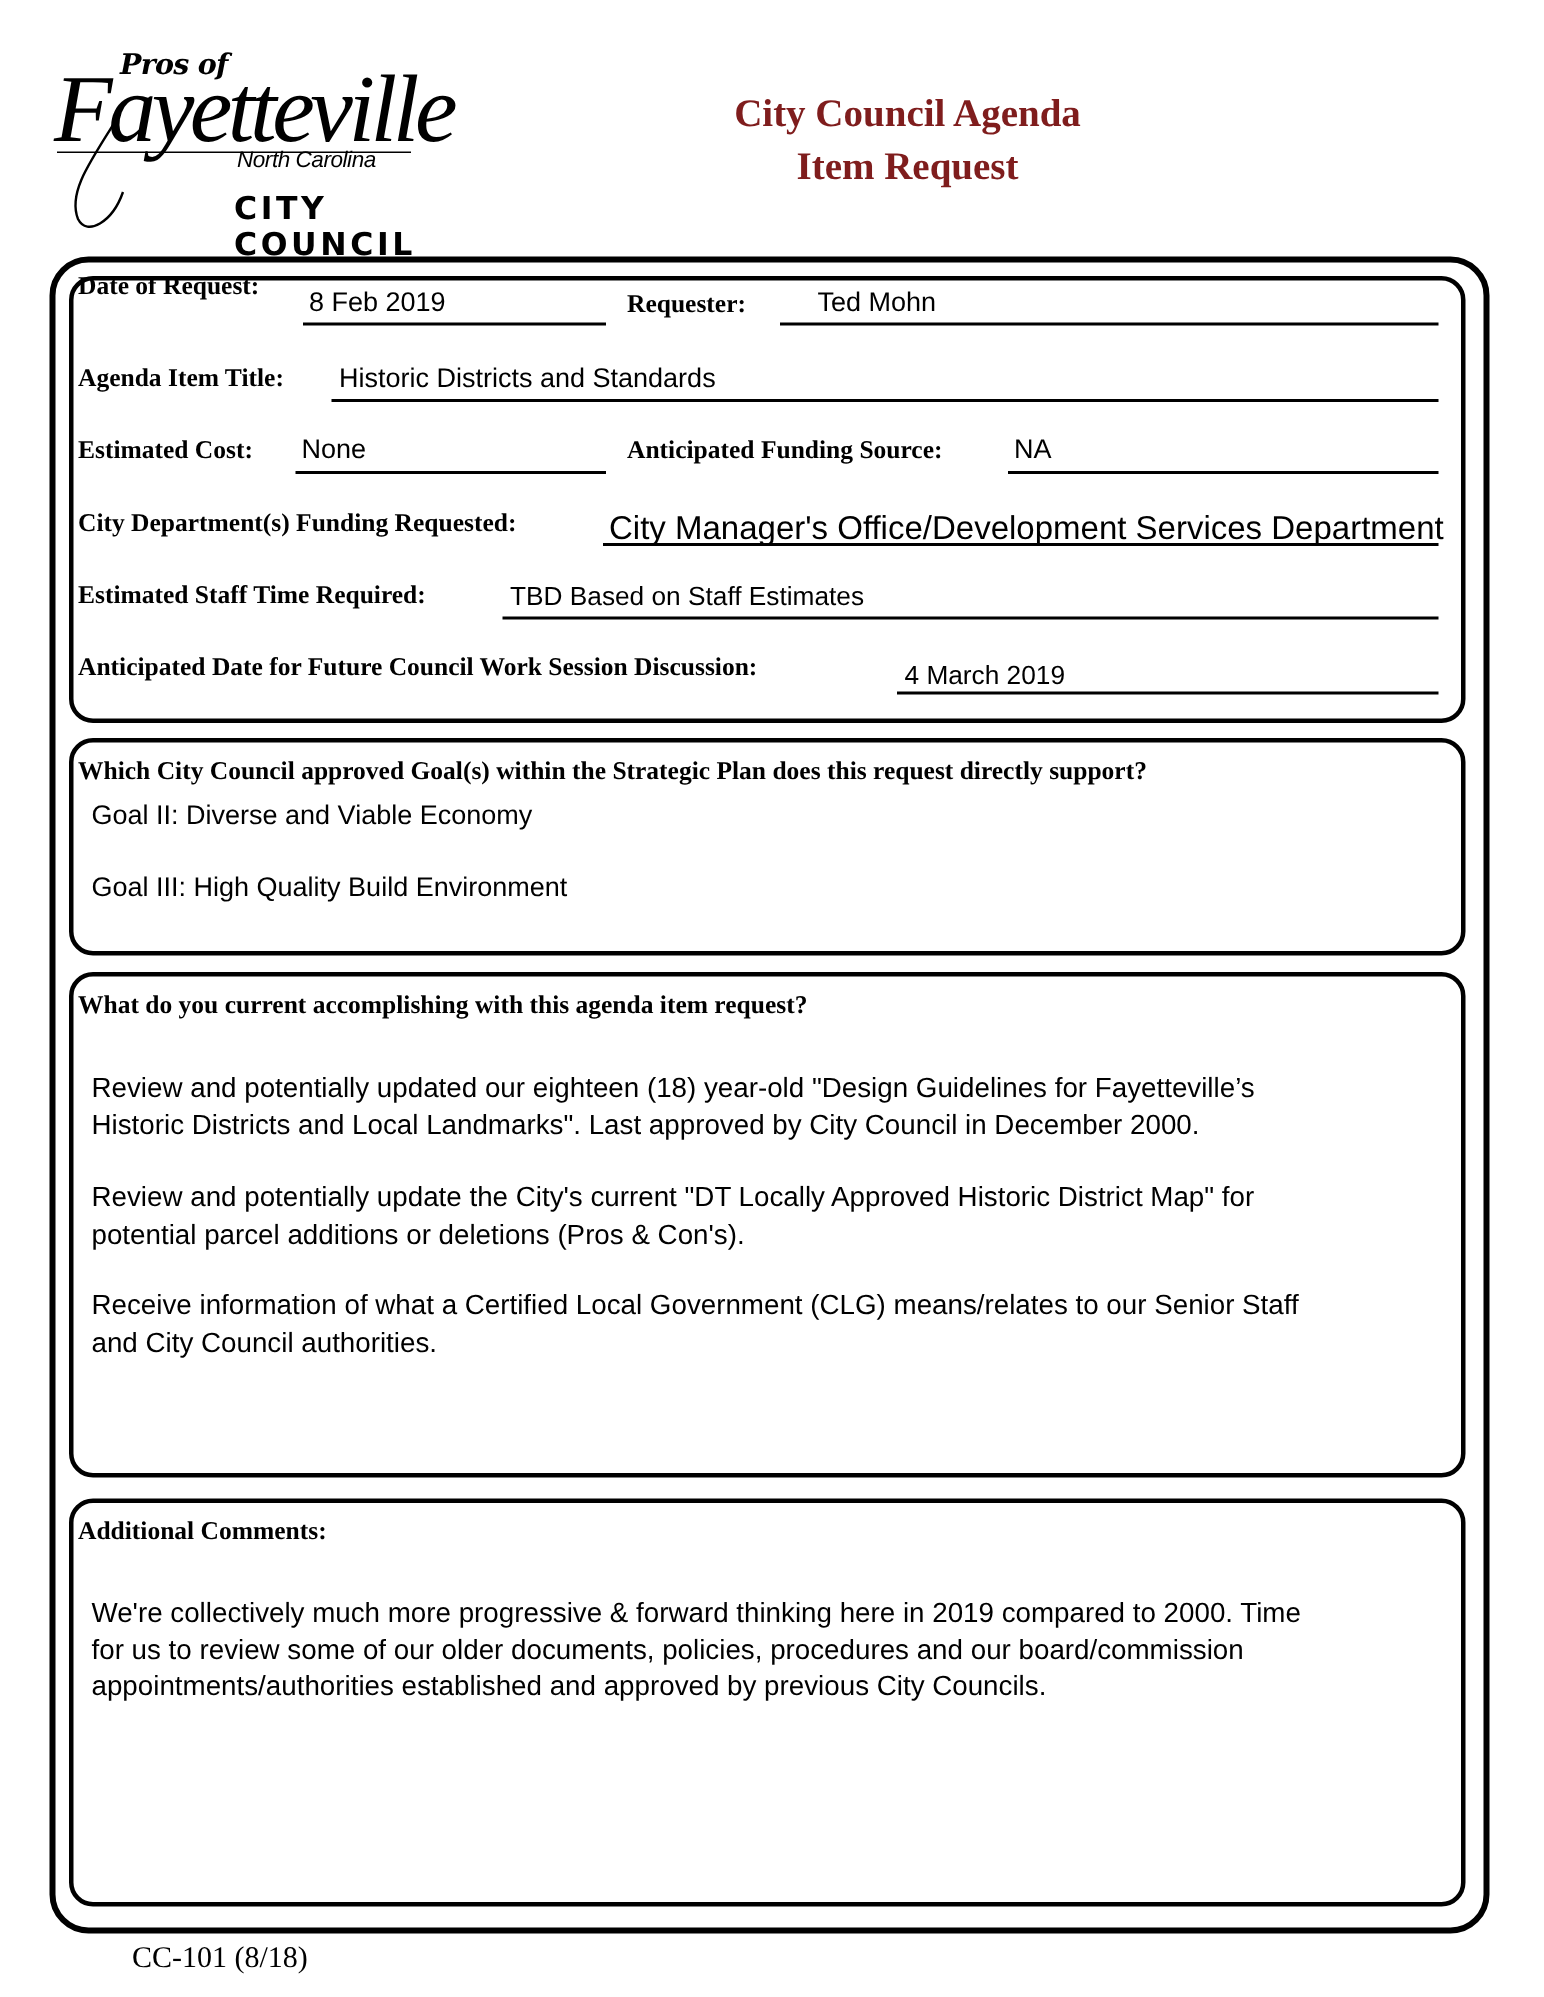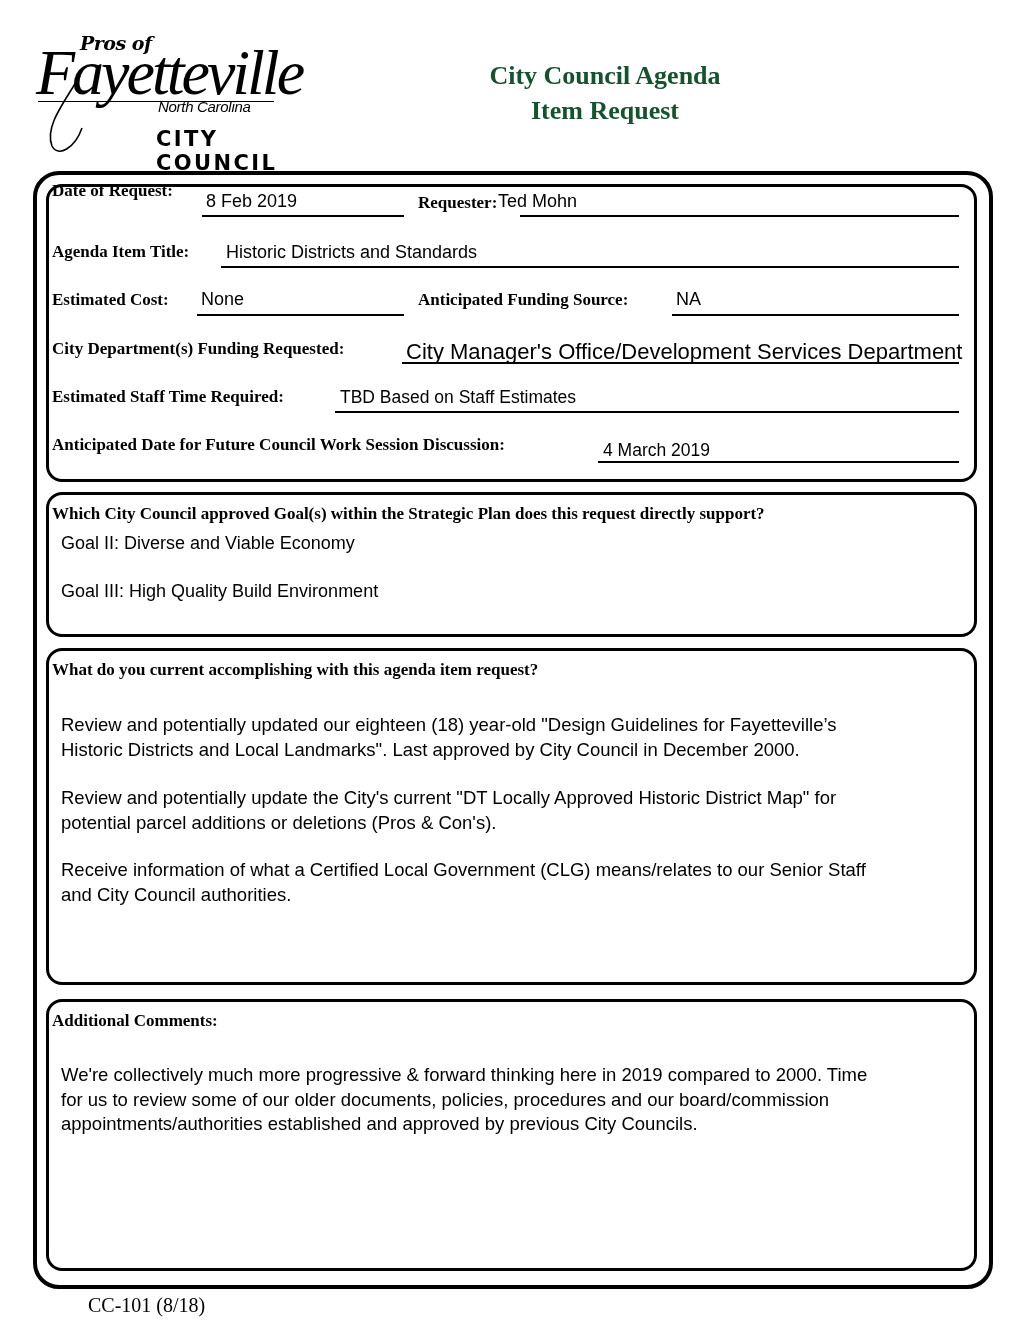--- a/index.html
+++ b/index.html
@@ -8,21 +8,21 @@
 
   
   .logo { left:34px; top:28px; width:270px; height:130px; }
   .logo .cityof { position:absolute; left:46px; top:4px; font-family:"DejaVu Serif", serif; font-style:italic; font-weight:bold; font-size:19px; letter-spacing:-0.5px; }
   .logo .fay { position:absolute; left:2px; top:10px; font-family:"Liberation Serif", serif; font-style:italic; font-size:64px; letter-spacing:-3px; line-height:70px; }
   .logo .rule { position:absolute; left:4px; top:73px; width:236px; height:1px; background:#000; }
   .logo .nc { position:absolute; left:84px; top:70px; font-family:Liberation Sans, sans-serif; font-style:italic; font-size:15px; letter-spacing:-0.3px;margin-left:40px; }
   .logo .cc { position:absolute; left:78px; top:99px; font-family:"DejaVu Sans", sans-serif; font-weight:bold; font-size:21px; letter-spacing:2.4px;margin-left:44px; }
   .logo .swash { position:absolute; left:6px; top:40px; width:90px; height:85px; }
 
-  .doc-title { left:400px; top:58px; width:410px; text-align:center; font-family:"Liberation Serif", serif; font-weight:bold; font-size:26px; line-height:35px; color:#14532d; }
+  .doc-title { left:400px; top:58px; width:410px; text-align:center; font-family:"Liberation Serif", serif; font-weight:bold; font-size:26px; line-height:35px; color:#7f1d1d; }
 
   
   .outer-frame { left:33px; top:171px; width:952px; height:1110px; border:4px solid #000; border-radius:26px; }
   .box { left:46px; border:3px solid #000; border-radius:16px; width:925px; }
   .box1 { top:184px; height:292px; }
   .box2 { top:492px; height:139px; }
   .box3 { top:648px; height:331px; }
   .box4 { top:999px; height:266px; }
 
   .lbl { font-family:"Liberation Serif", serif; font-weight:bold; font-size:17px; white-space:nowrap; }
@@ -54,21 +54,21 @@
 
 <div class="abs outer-frame"></div>
 
 <div class="abs box box1"></div>
 
 <span class="abs lbl" style="left:52px;top:181px;">Date of Request:</span>
 <span class="abs val" style="left:206px;top:191px;">8 Feb 2019</span>
 <div class="abs uline" style="left:202px;top:215px;width:202px;"></div>
 
 <span class="abs lbl" style="left:418px;top:193px;">Requester:</span>
-<span class="abs val" style="left:498px;top:191px;">Ted Mohn</span>
+<span class="abs val" style="left:545px;top:191px;">Ted Mohn</span>
 <div class="abs uline" style="left:520px;top:215px;width:439px;"></div>
 
 <span class="abs lbl" style="left:52px;top:242px;">Agenda Item Title:</span>
 <span class="abs val" style="left:226px;top:242px;">Historic Districts and Standards</span>
 <div class="abs uline" style="left:221px;top:266px;width:738px;"></div>
 
 <span class="abs lbl" style="left:52px;top:290px;">Estimated Cost:</span>
 <span class="abs val" style="left:201px;top:289px;">None</span>
 <div class="abs uline" style="left:197px;top:314px;width:207px;"></div>
 

